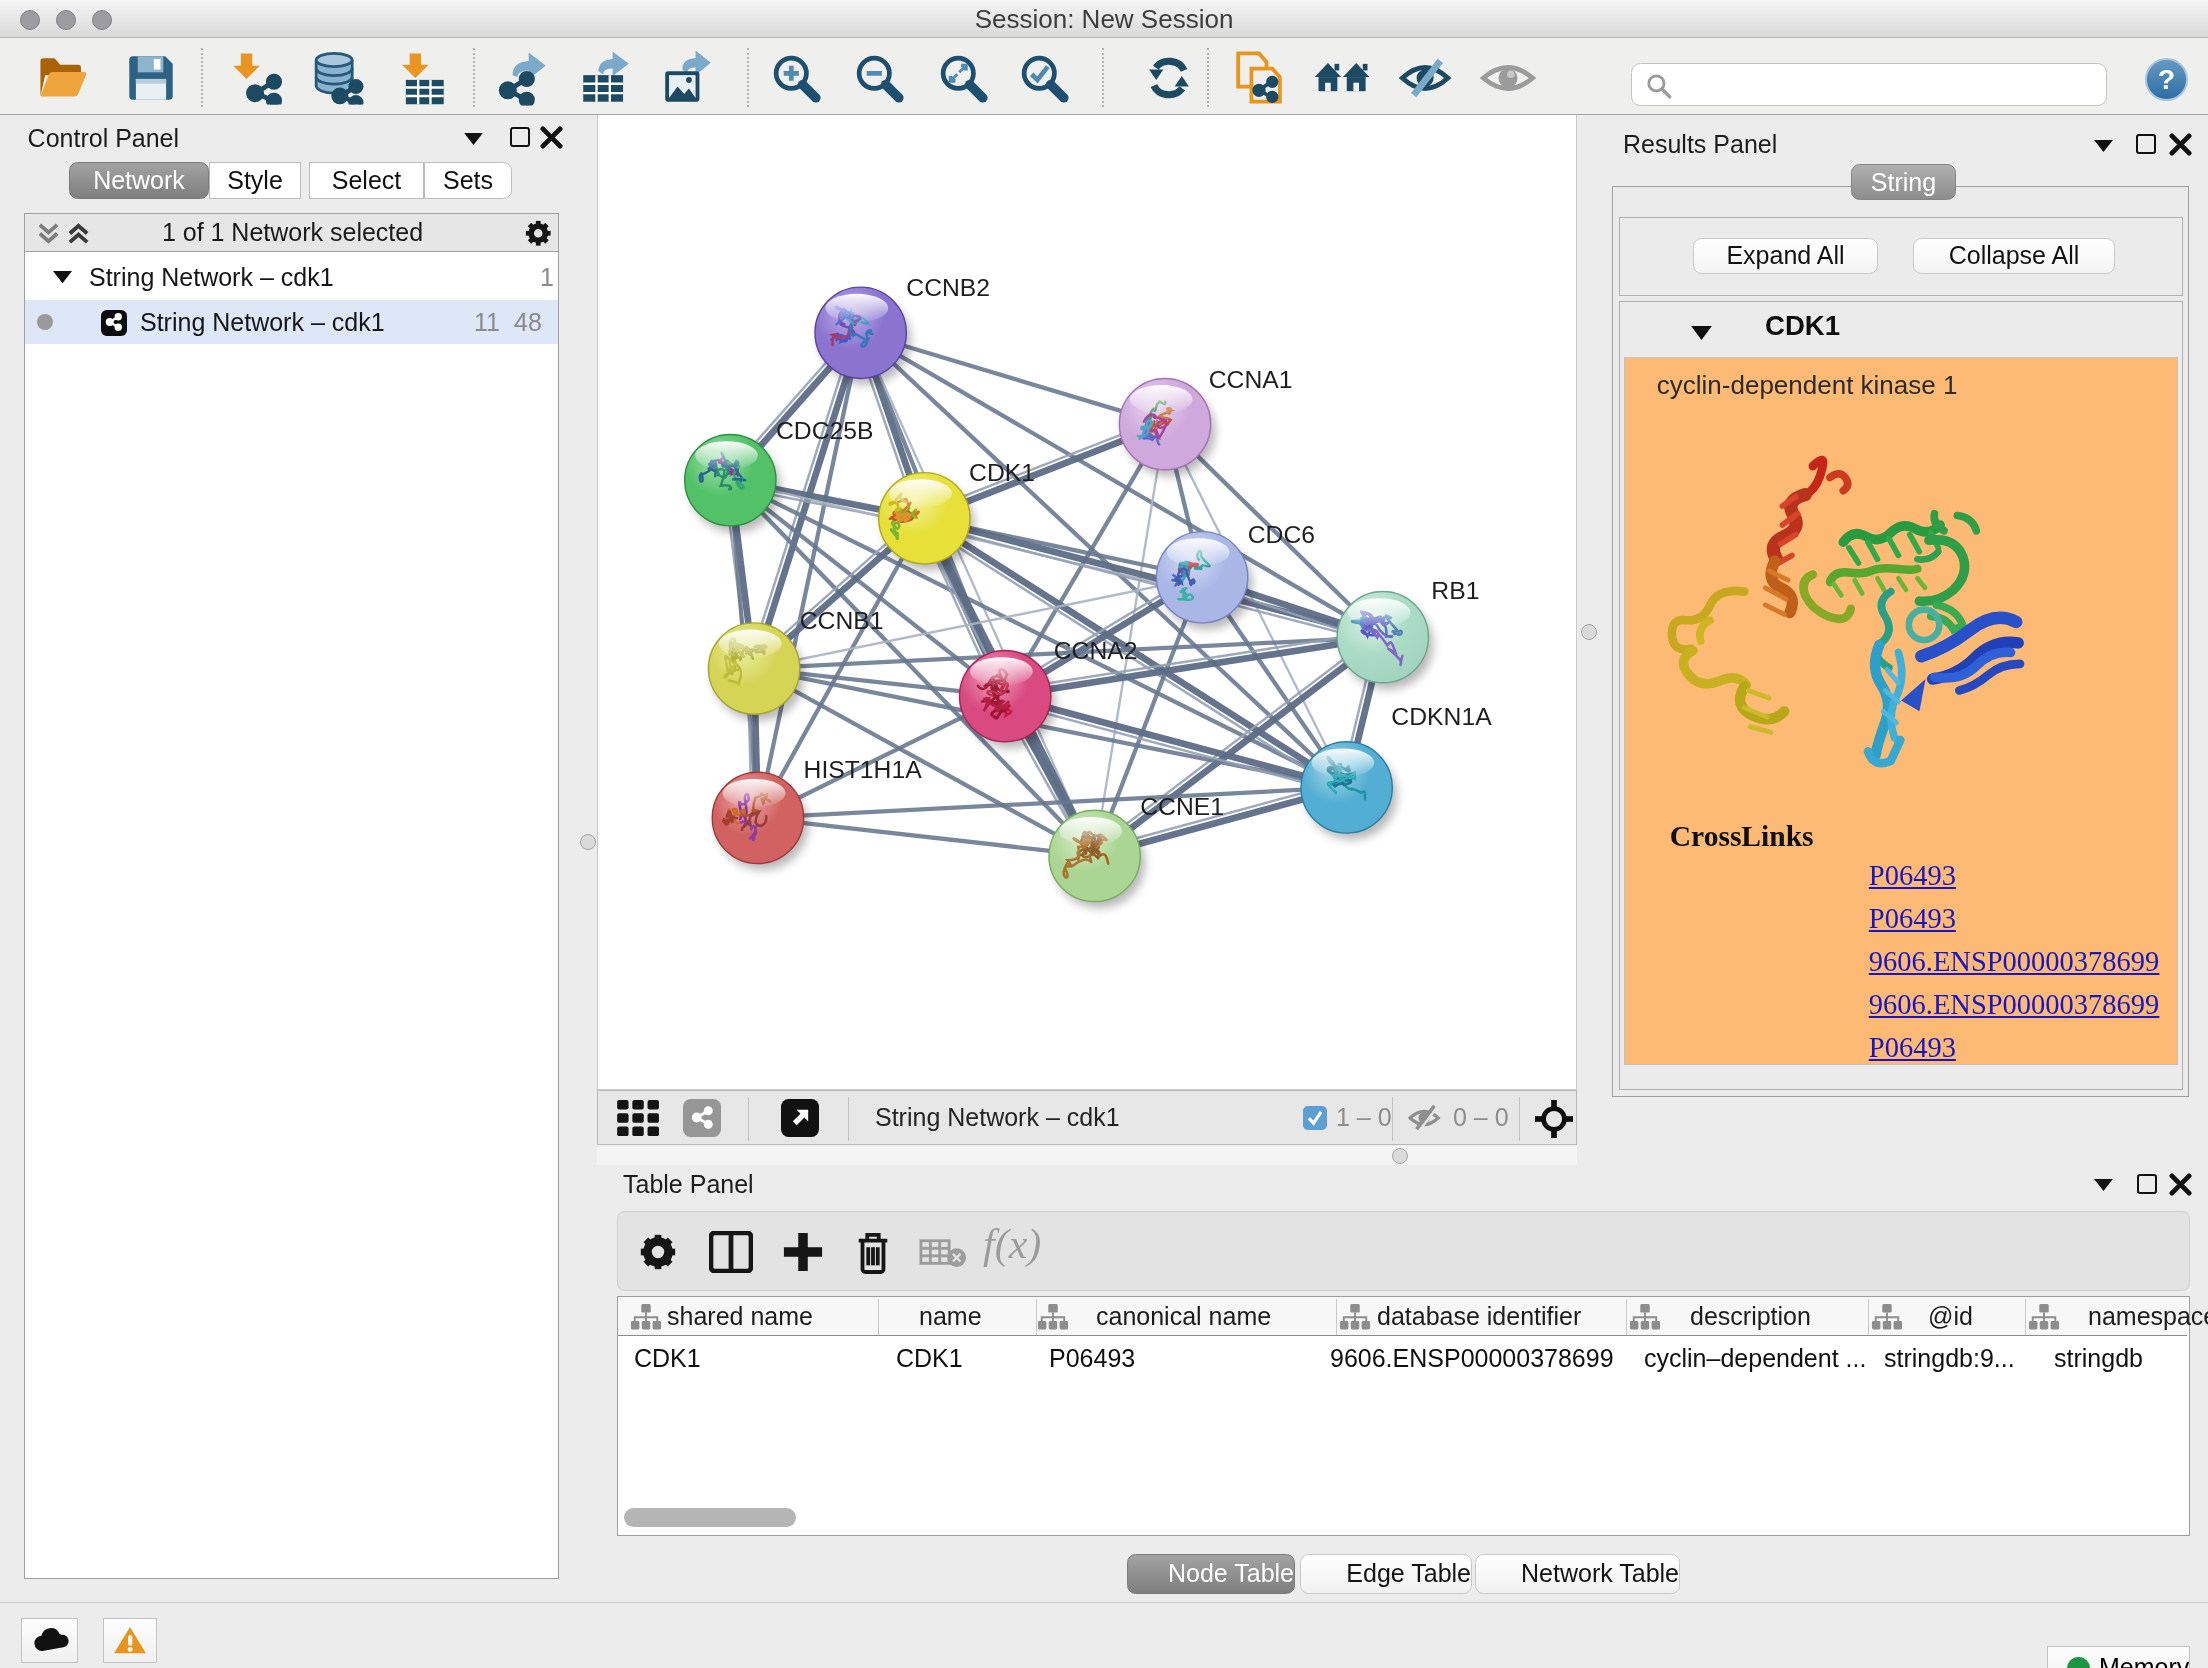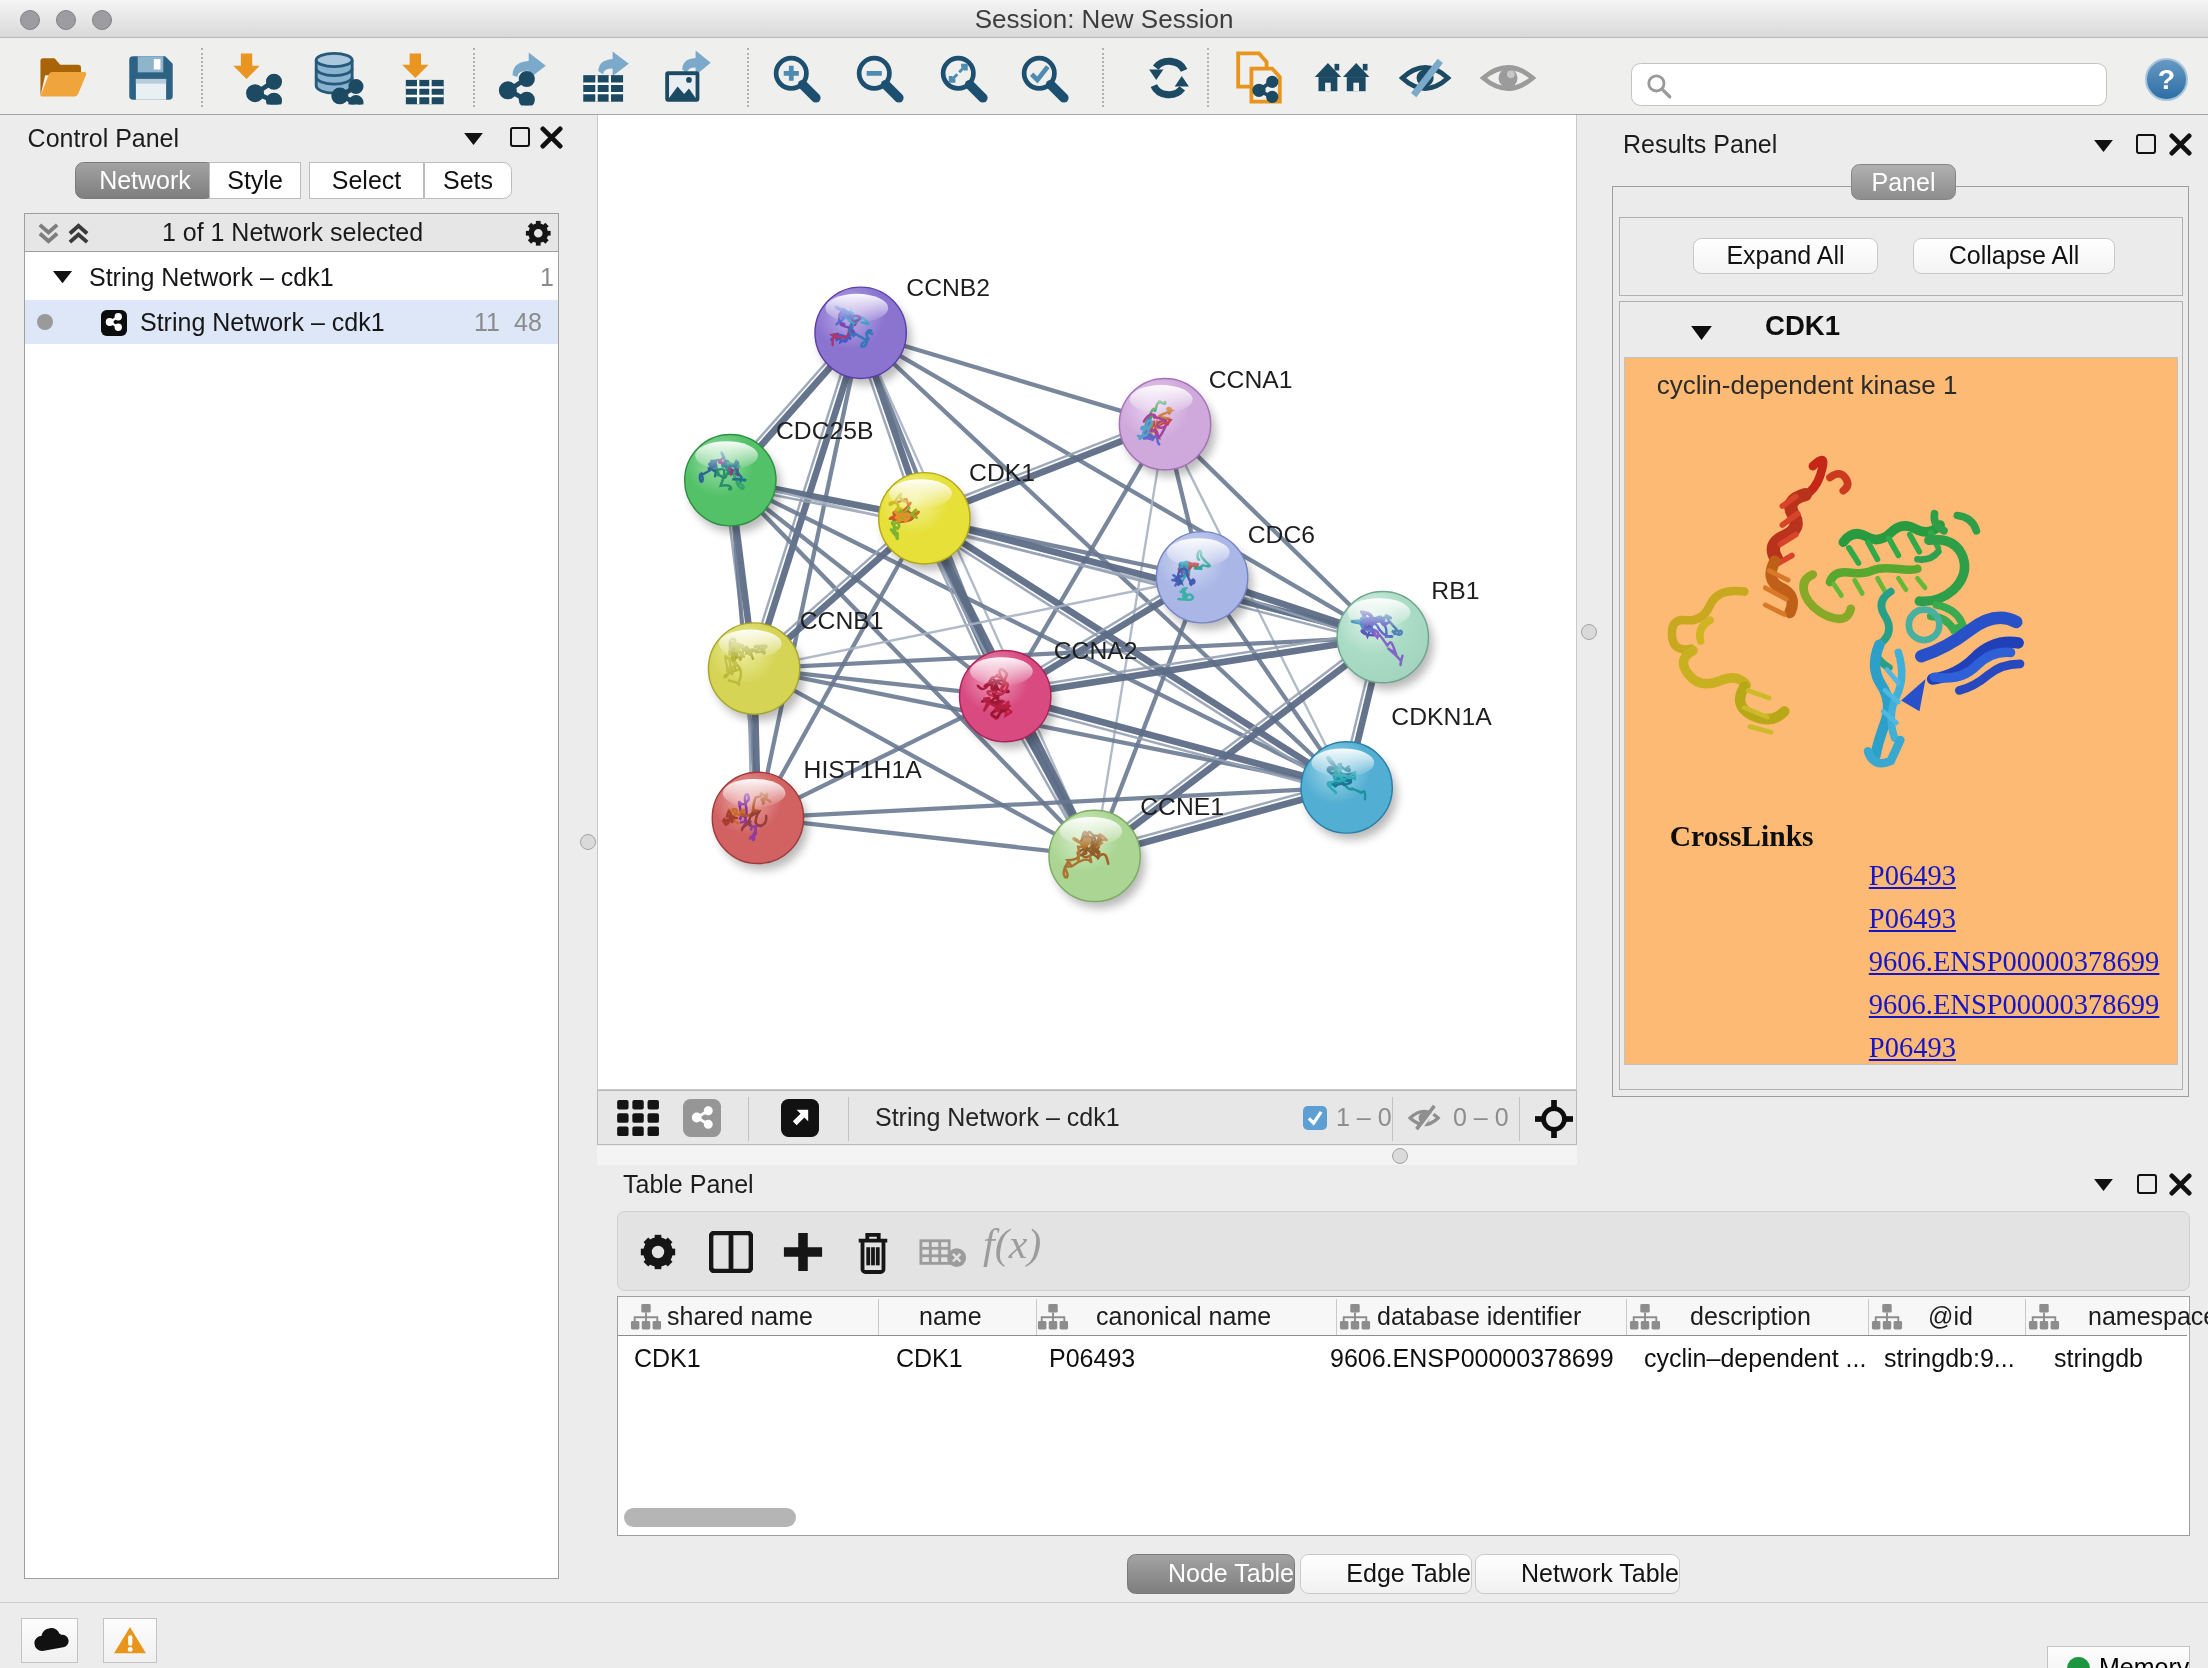--- a/index.html
+++ b/index.html
@@ -19,21 +19,21 @@
     border-left:2.9px dotted #b2b2b2; }
   .ticon { position:absolute; top:39px; transform:translate(-50%,-50%); }
   #searchbox { position:absolute; left:1631px; top:24px; width:476px; height:43px;
     background:#ffffff; border:1.9px solid #c3c3c3; border-radius:9.5px; }
   #helpbtn { position:absolute; left:2145px; top:19px; width:43px; height:43px; border-radius:50%;
     background:linear-gradient(#6699c2,#2d6ea6); border:2.9px solid #a6c4da;
     color:#fff; font-size:28.5px; font-weight:bold; text-align:center; line-height:38px; }
 
   .tab { position:absolute; top:0; height:37px; border:1px solid #bcbcbc; background:#ffffff;
     font-size:25px; color:#111; text-align:center; line-height:35px; }
-  .tab.sel { background:linear-gradient(#a3a3a3,#7e7e7e); color:#ffffff; border-color:#7a7a7a;margin-left:6px; }
+  .tab.sel { background:linear-gradient(#a3a3a3,#7e7e7e); color:#ffffff; border-color:#7a7a7a; }
   #cp-box { position:absolute; left:24px; top:213px; width:535px; height:1366px;
     border:1.9px solid #9f9f9f; background:#ffffff; }
   #cp-bar { position:absolute; left:0; top:0; width:100%; height:38px; background:#e6e6e6;
     border-bottom:1.9px solid #9f9f9f; }
   .row { position:absolute; left:0; width:100%; height:46px; font-size:25px; color:#161616; }
   .row .num { position:absolute; color:#8b8b8b; }
 
   #netview { position:absolute; left:597px; top:115px; width:980px; height:1050px; }
   #canvas { position:absolute; left:0; top:0; width:980px; height:975px; background:#ffffff;
     border:1px solid #c9c9c9; border-top:none; }
@@ -698,21 +698,21 @@
   <svg style="position:absolute; left:512px; top:23px;" width="23" height="15" viewBox="0 0 24 16">
       <path d="M2 2 h20 l-10 13 z" fill="#111"></path>
     </svg>
   <div style="position:absolute; left:556px; top:19px; width:20px; height:20px; border:2.9px solid #111; border-radius:2.9px;"></div>
   <svg style="position:absolute; left:589px; top:18px;" width="23" height="23" viewBox="0 0 24 24">
       <path d="M3 3 L21 21 M21 3 L3 21" stroke="#111" stroke-width="5" stroke-linecap="round"></path>
     </svg>
 
   <div style="position:absolute; left:271px; top:49px; width:105px; height:36px; border-radius:8.6px;
        background:linear-gradient(#b0b0b0,#8d8d8d); border:1px solid #858585; color:#fff;
-       font-size:25px; text-align:center; line-height:34px; z-index:3;">Panel</div>
+       font-size:25px; text-align:center; line-height:34px; z-index:3;">String</div>
 
   <div class="rbox" style="left:32px; top:71px; width:577px; height:911px; background:#ebebeb; border-color:#9e9e9e;"></div>
 
   <div class="rbox" style="left:39px; top:102px; width:564px; height:79px; background:#ebebeb;"></div>
   <div class="wbtn" style="left:113px; top:123px; width:185px; height:36px; line-height:33px;">Expand All</div>
   <div class="wbtn" style="left:333px; top:123px; width:202px; height:36px; line-height:33px;">Collapse All</div>
 
   <div class="rbox" style="left:39px; top:186px; width:564px; height:789px; background:#ebebeb;">
     <svg style="position:absolute; left:70px; top:23px;" width="23" height="16" viewBox="0 0 24 17">
         <path d="M1 1 h22 l-11 15 z" fill="#0d0d0d"></path>

